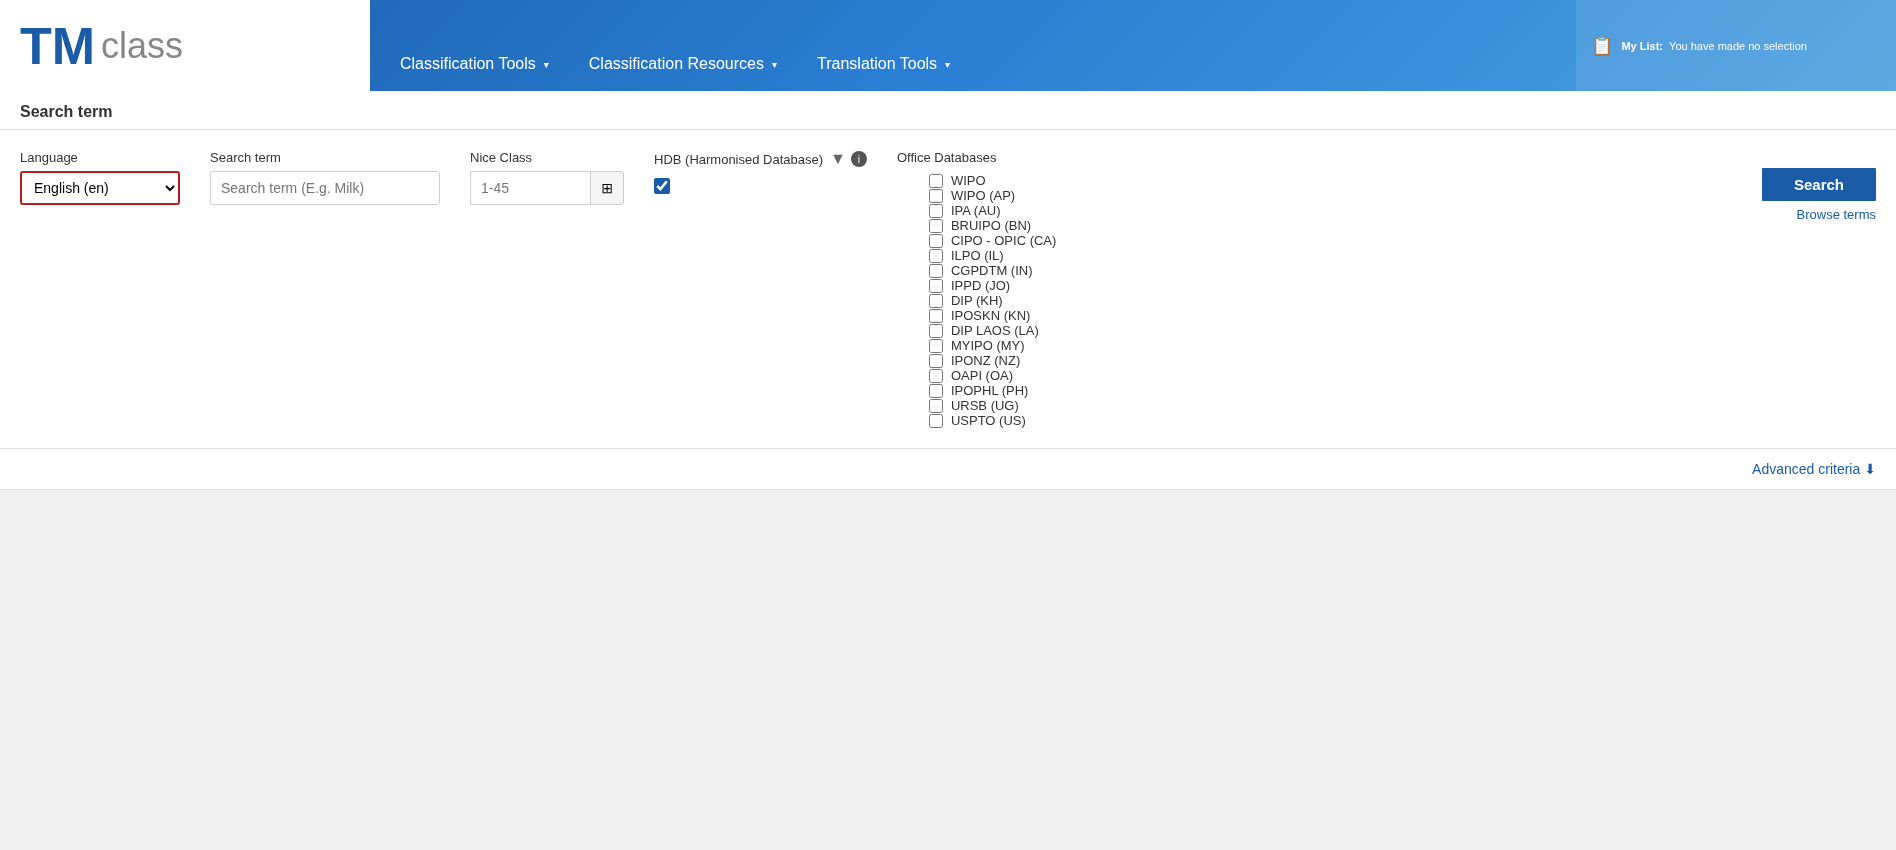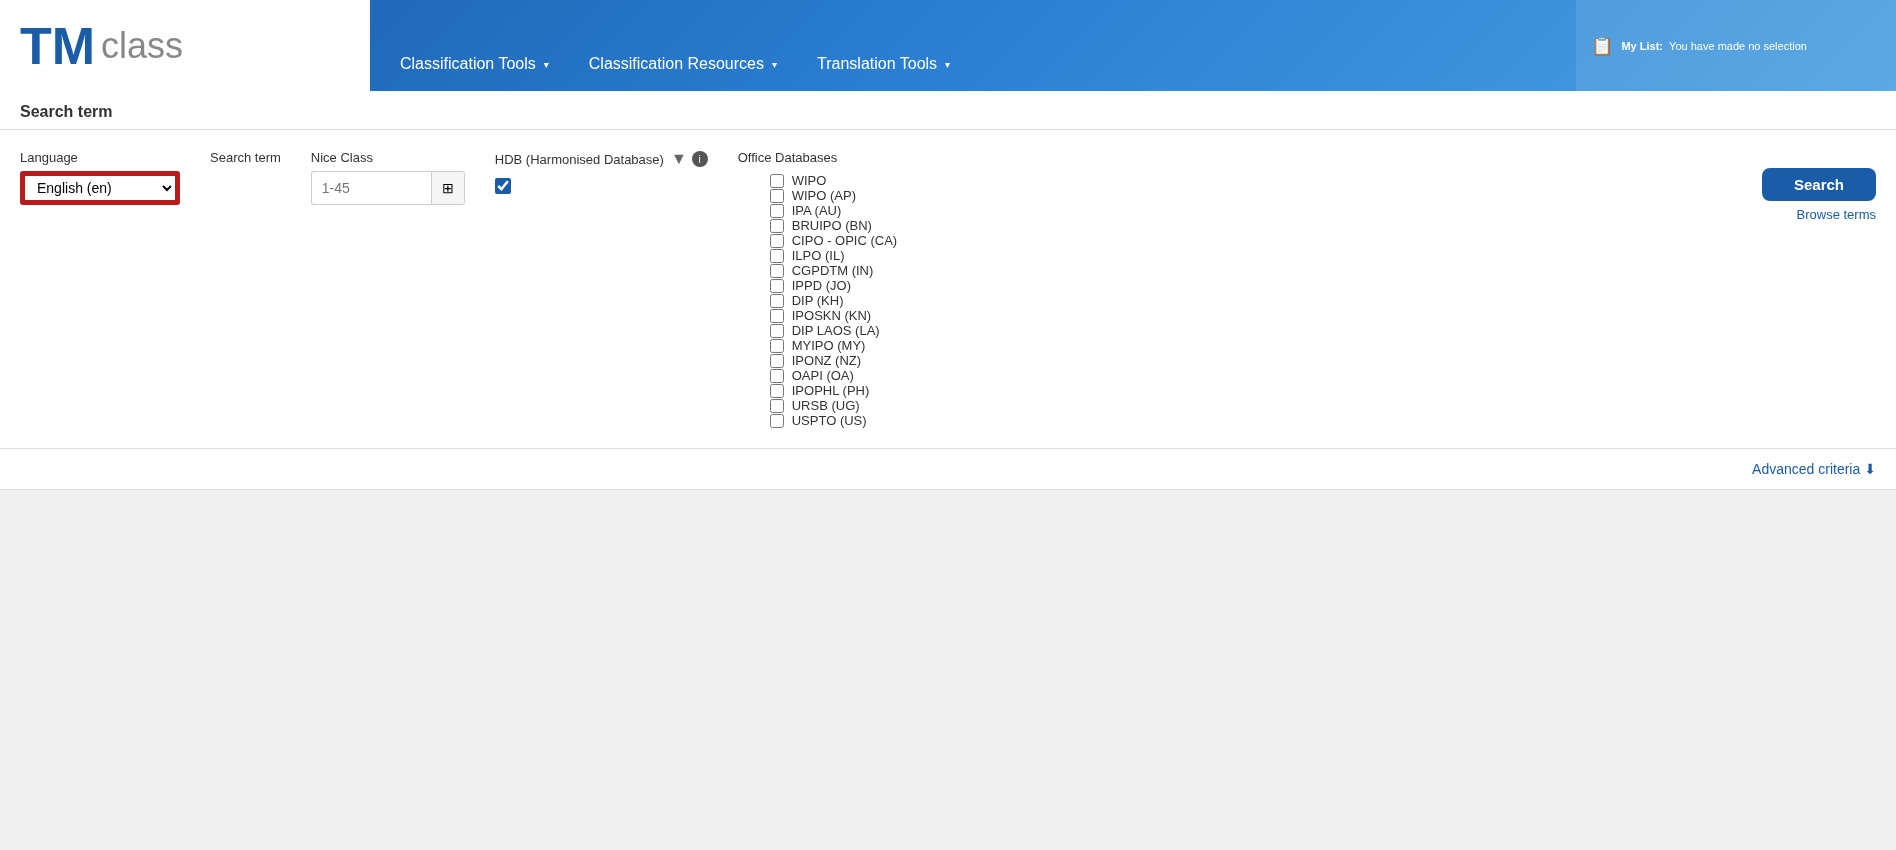--- a/index.html
+++ b/index.html
@@ -95,21 +95,21 @@
       gap: 6px;
     }
     .form-label {
       font-size: 13px;
       color: #333;
       font-weight: normal;
     }
     .form-select {
       height: 34px;
       padding: 0 8px;
-      border: 5px solid #b91c1c;
+      border: 2px solid #b91c1c;
       border-radius: 3px;
       font-size: 14px;
       width: 160px;
       background: white;
       cursor: pointer;
     }
     .form-input {
       height: 34px;
       padding: 0 10px;
       border: 1px solid #ccc;
@@ -223,21 +223,21 @@
       flex-direction: column;
       align-items: flex-end;
       gap: 6px;
       margin-left: auto;
       padding-top: 18px;
     }
     .search-btn {
       background: #1a5ca8;
       color: white;
       border: none;
-      border-radius: 8px;
+      border-radius: 1px;
       padding: 8px 32px;
       font-size: 15px;
       font-weight: bold;
       cursor: pointer;
       min-width: 100px;
     }
     .browse-terms-link {
       color: #1a5ca8;
       text-decoration: none;
       font-size: 13px;
@@ -317,20 +317,21 @@
       <select class="form-select">
         <option>English (en)</option>
         <option>French (fr)</option>
         <option>German (de)</option>
         <option>Spanish (es)</option>
       </select>
     </div>
 
     <div class="form-group">
       <label class="form-label">Search term</label>
+      <input class="form-input" type="text" placeholder="Search term (E.g. Milk)" style="">
     </div>
 
     <div class="form-group">
       <label class="form-label">Nice Class</label>
       <div class="nice-class-wrapper">
         <input class="nice-class-input" type="text" placeholder="1-45" style="">
         <button class="nice-class-btn">
           <span>⊞</span>
         </button>
       </div>

